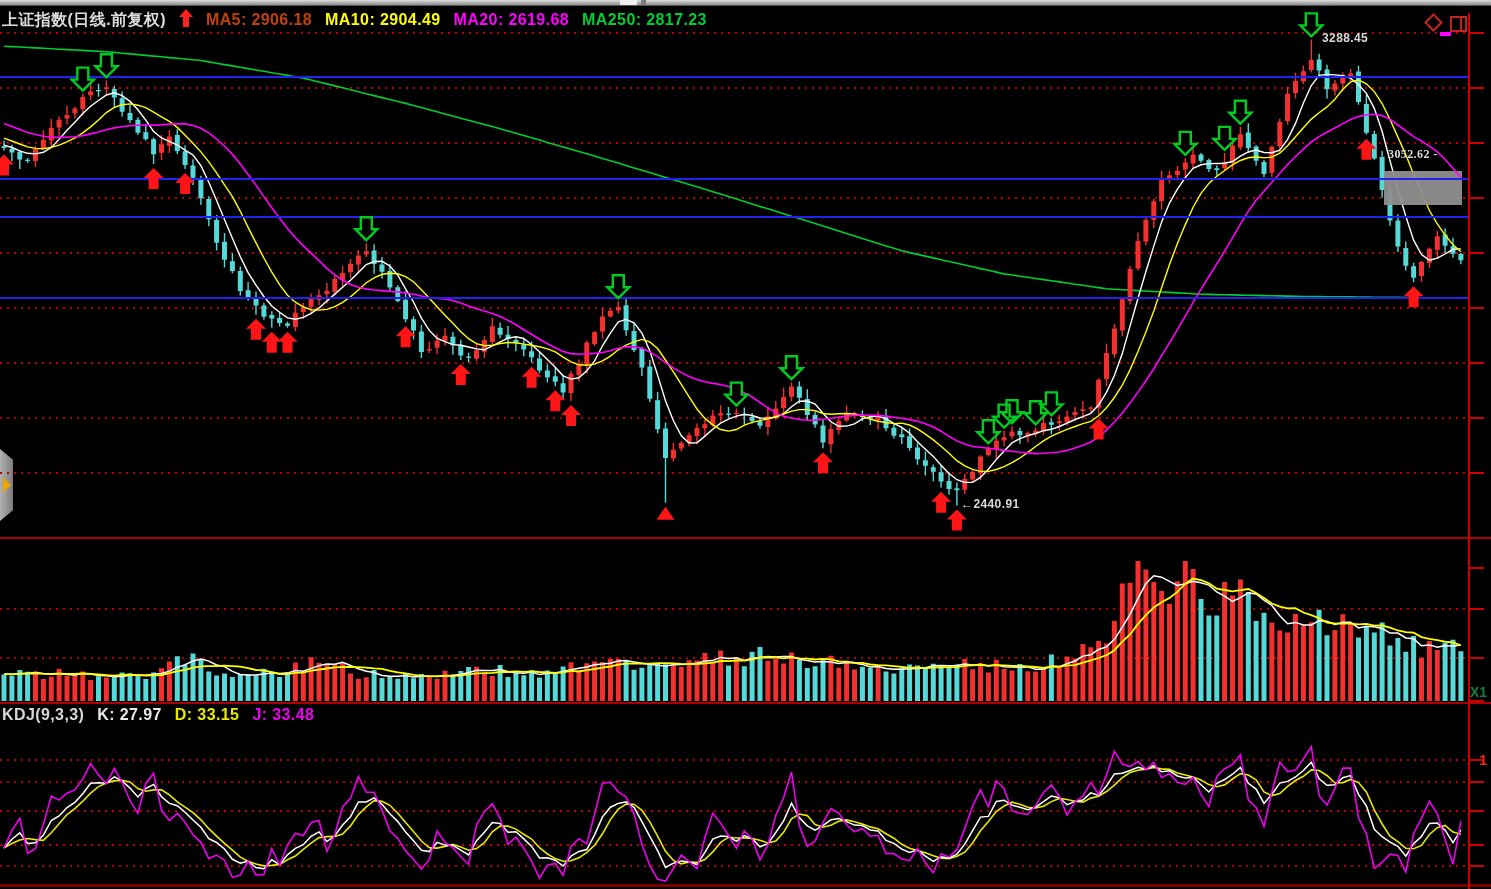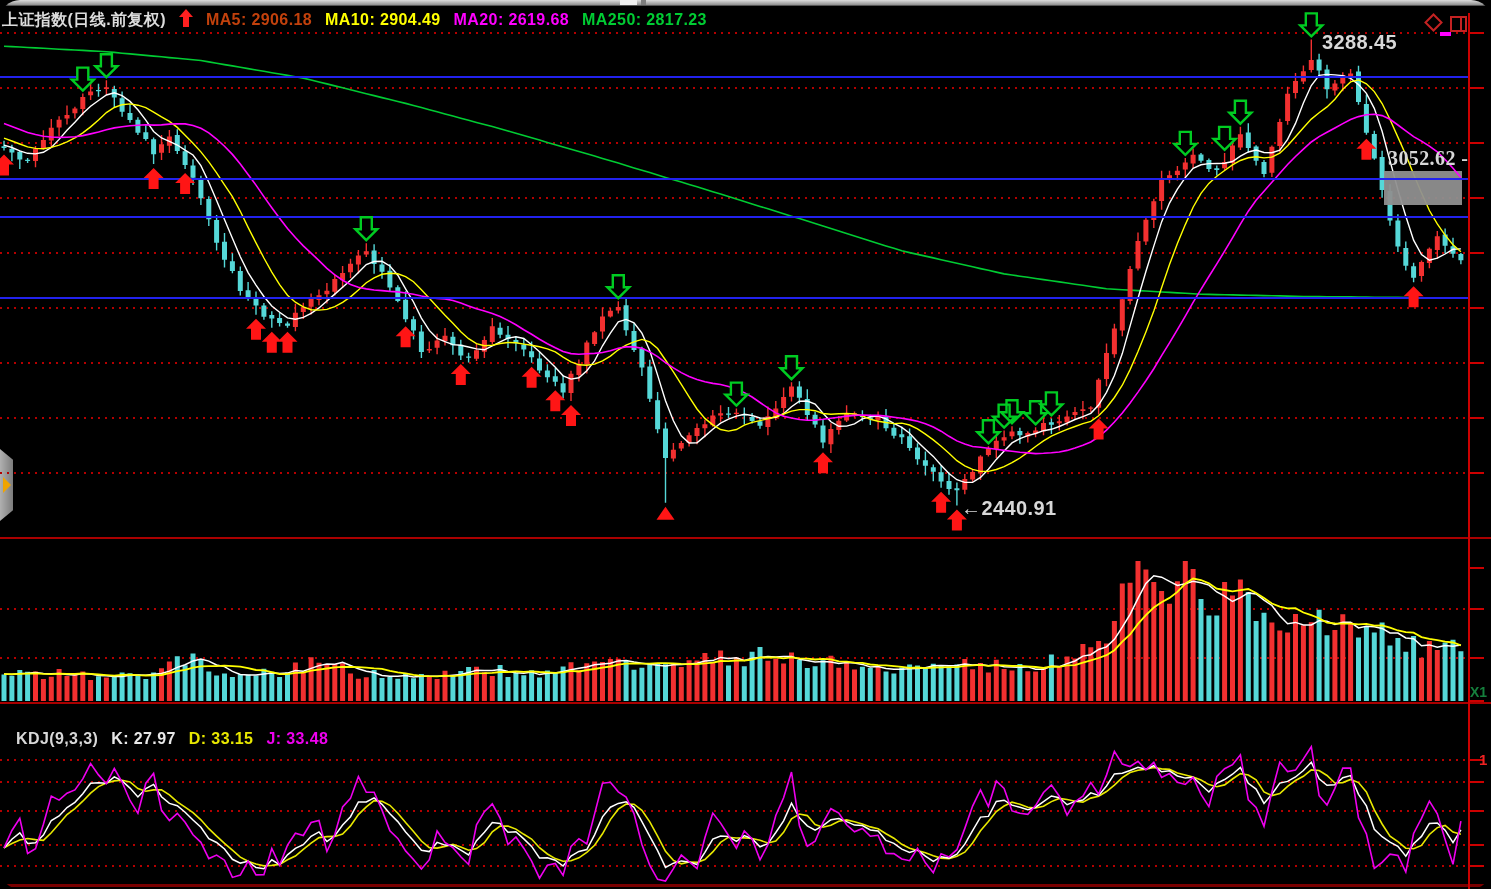--- a/index.html
+++ b/index.html
@@ -1,27 +1,27 @@
 <!DOCTYPE html>
 <html><head>
 <meta charset="utf-8">
 <style>
   html,body{margin:0;padding:0;background:#000;}
   #app{position:relative;width:1491px;height:889px;background:#000;overflow:hidden;
-       font-family:"Liberation Sans",sans-serif;border-radius:20px;}
+       font-family:"Liberation Sans",sans-serif;}
   #topstrip{position:absolute;left:0;top:0;width:1491px;height:5px;
        background:linear-gradient(#dcdcdc,#8f8f8f);border-bottom:1px solid #555;}
   .strip-seg{position:absolute;top:0;height:5px;}
   #chart{position:absolute;left:0;top:0;z-index:2;}
   .hdr{position:absolute;z-index:5;display:flex;align-items:center;gap:13px;
        font-size:16px;letter-spacing:.4px;white-space:nowrap;font-weight:bold;}
   #main-header{left:2px;top:9px;}
   #vol-header{left:2px;top:541px;}
-  #kdj-header{left:16px;top:706px;margin-top:24px;}
-  .lbl{position:absolute;z-index:6;font-size:20px;font-weight:bold;color:#d8d8d8;letter-spacing:.4px;}
+  #kdj-header{left:2px;top:706px;}
+  .lbl{position:absolute;z-index:6;font-size:12px;font-weight:bold;color:#d8d8d8;letter-spacing:.4px;}
   #left-tab{position:absolute;left:0;top:449px;width:13px;height:72px;z-index:1;
        background:linear-gradient(90deg,#b0b0b0,#7c7c7c);
        clip-path:polygon(0 0,100% 15%,100% 85%,0 100%);}
   #left-tab .tri{position:absolute;left:3px;top:28px;width:0;height:0;
        border-left:8px solid #f0a400;border-top:8px solid transparent;border-bottom:8px solid transparent;}
   .icon{position:absolute;z-index:6;}
   #magenta-dash{position:absolute;left:1440px;top:32px;width:11px;height:4px;background:#ff00ff;z-index:6;}
   #x1-label{position:absolute;left:1470px;top:684px;color:#15803d;font-size:14px;font-weight:bold;z-index:6;}
   #kdj-axis-label{position:absolute;left:1479px;top:751px;color:#ee2222;font-size:15px;font-weight:bold;z-index:6;}
 </style>

